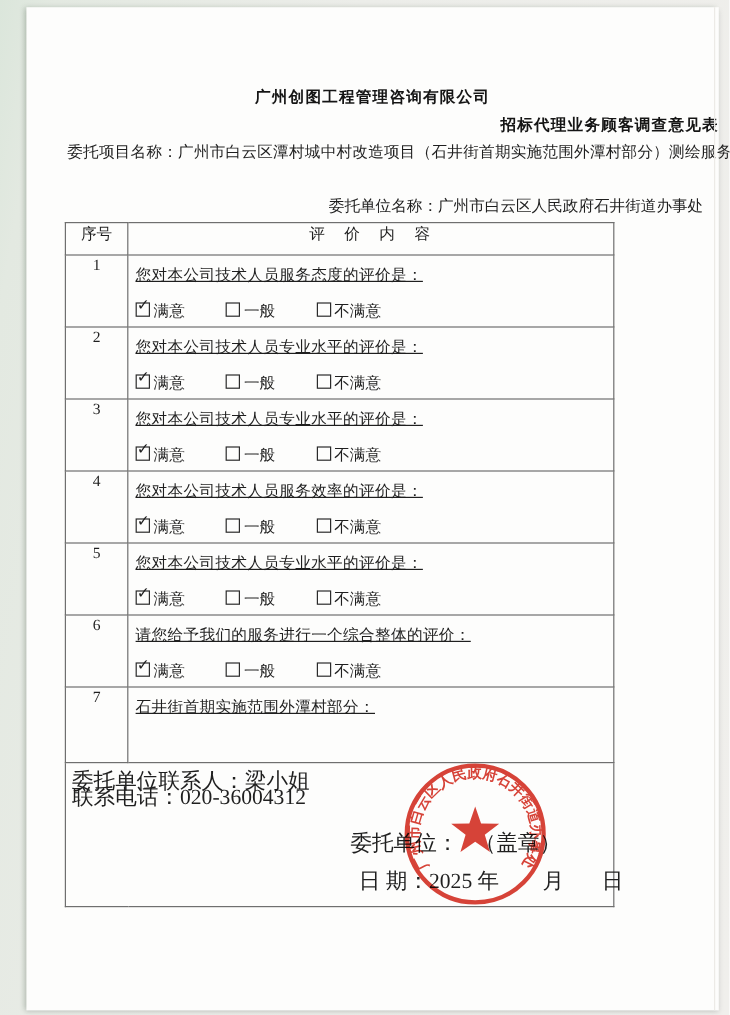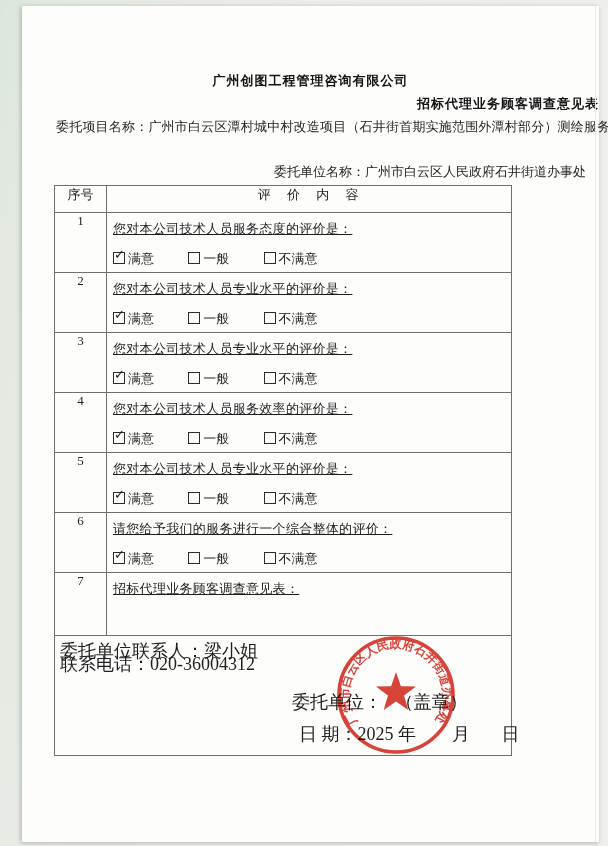--- a/index.html
+++ b/index.html
@@ -170,21 +170,21 @@
             <span class="opt"><span class="box"><span class="tick">✓</span></span><span>满意</span></span>
             <span class="opt"><span class="box"></span><span>一般</span></span>
             <span class="opt"><span class="box"></span><span>不满意</span></span>
           </div>
             </td>
       </tr>
 
       <tr class="qrow qrow7">
         <td class="no">7</td>
         <td>
-              <div class="q">招标代理业务顾客调查意见表：</div>
+              <div class="q">石井街首期实施范围外潭村部分：</div>
             </td>
       </tr>
 
       <tr class="frow">
         <td class="footer-cell" colspan="2">
           <div class="f-line f-contact">委托单位联系人：梁小姐</div>
           <div class="f-line f-phone">联系电话：020-36004312</div>
           <div class="f-line f-seal">委托单位：   （盖章）</div>
           <div class="f-line f-date">日 期：2025 年        月       日</div>
         </td>

